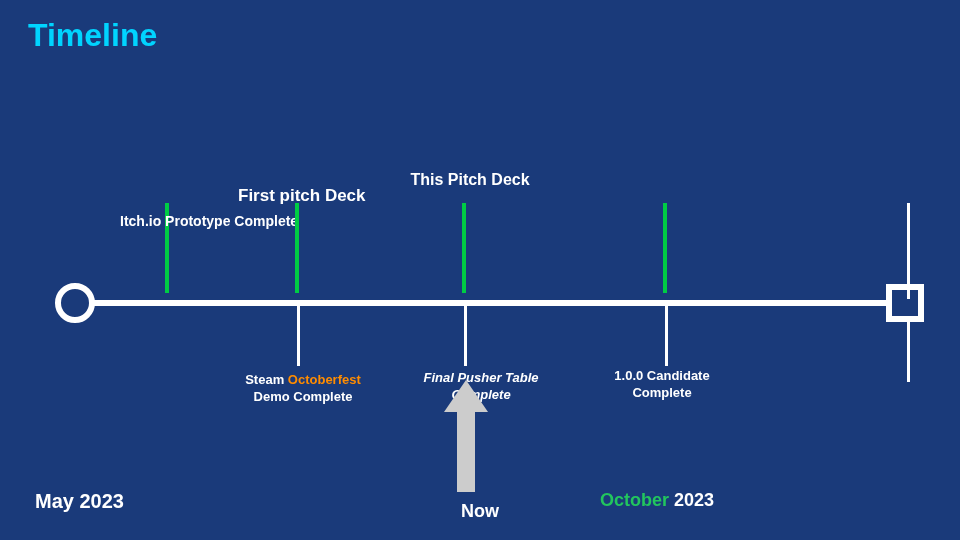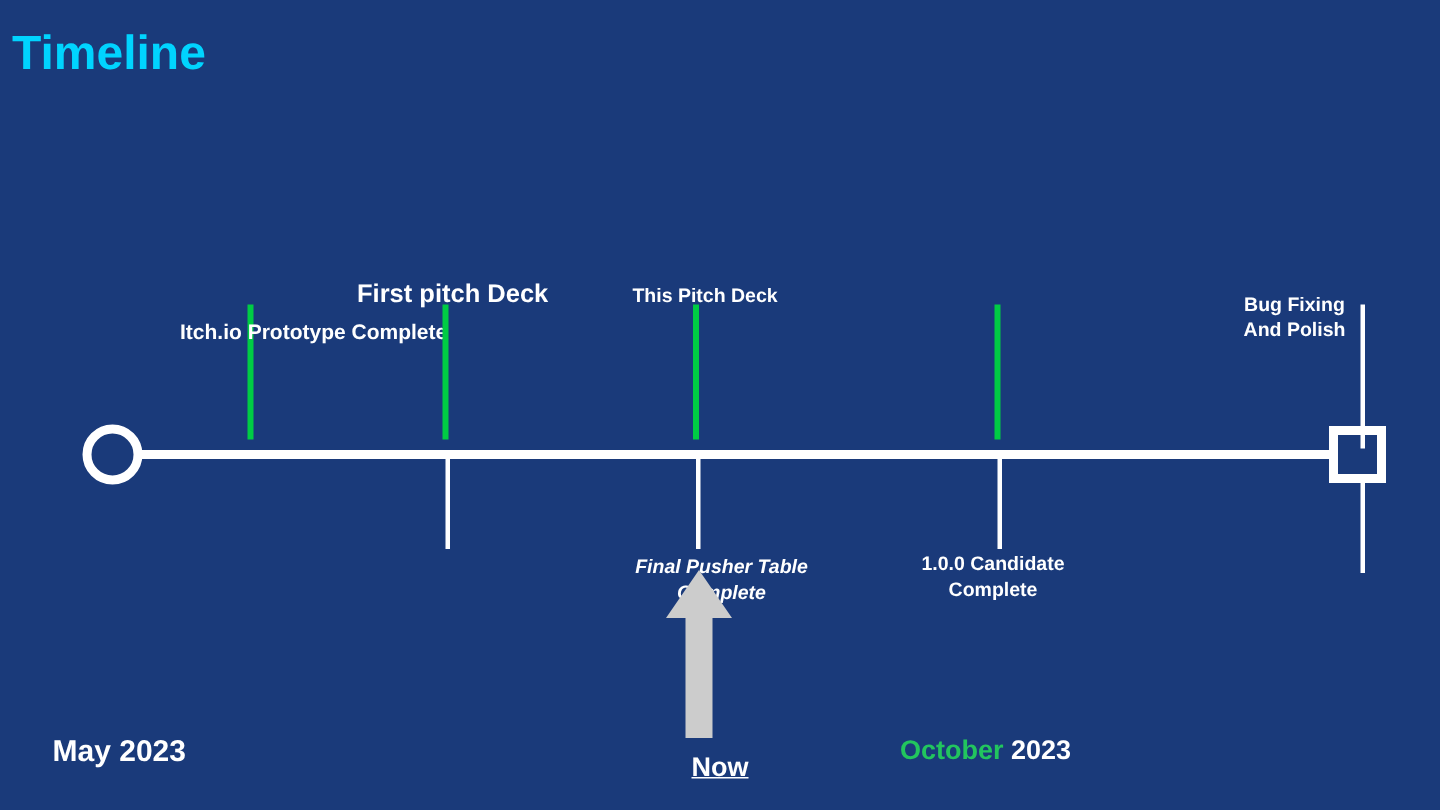--- a/index.html
+++ b/index.html
@@ -9,21 +9,21 @@
       background-color: #1a3a7a;
       font-family: 'Arial', sans-serif;
       overflow: hidden;
       position: relative;
     }
 
     
     .header {
       display: flex;
       align-items: flex-start;
-      padding: 18px 24px 0 8px;
+      padding: 18px 24px 0 28px;
       gap: 20px;
     }
     .title {
       font-size: 32px;
       font-weight: 900;
       color: #00d4ff;
       white-space: nowrap;
       line-height: 1.1;
     }
     .subtitle {
@@ -172,55 +172,55 @@
   </div>
 
   <div class="milestone" style="left: 295px; top: 103px;">
     <div class="tick-up" style="height: 90px;"></div>
   </div>
   <div class="label-above" style="left: 238px; top: 85px; width: 120px; font-size: 17px; font-weight: 700;">
     First pitch Deck
   </div>
 
   <div style="position:absolute; left: 297px; top: 206px; width: 3px; height: 60px; background: #ffffff;"></div>
+  <div class="label-below" style="left: 238px; top: 272px; width: 130px; font-size: 13px;">
+    Steam <span class="octoberfest-orange">Octoberfest</span><br>Demo Complete
+  </div>
 
   <div class="milestone" style="left: 462px; top: 103px;">
     <div class="tick-up" style="height: 90px;"></div>
   </div>
-  <div class="label-above" style="left: 410px; top: 89px; width: 120px; font-size: 13px; font-weight: 700;">
+  <div class="label-above" style="left: 410px; top: 70px; width: 120px; font-size: 16px; font-weight: 700;">
     This Pitch Deck
   </div>
 
   <div style="position:absolute; left: 464px; top: 206px; width: 3px; height: 60px; background: #ffffff;"></div>
   <div class="label-below" style="left: 416px; top: 270px; width: 130px; font-size: 13px; font-style: italic;">
     Final Pusher Table<br>Complete
   </div>
 
   <div class="now-arrow" style="position: absolute; left: 444px; top: 280px; align-items: center;">
     <div class="arrow-up" style="position: relative; top: 0;"></div>
     <div class="arrow-body"></div>
   </div>
-  <div class="label-below" style="left: 450px; top: 400px; font-size: 18px; font-weight: 700; color: #ffffff; text-align: center; width: 60px; text-decoration: underline;">Now</div>
+  <div class="label-below" style="left: 450px; top: 400px; font-size: 18px; font-weight: 700; color: #ffffff; text-align: center; width: 60px;">Now</div>
 
   <div class="milestone" style="left: 663px; top: 103px;">
     <div class="tick-up" style="height: 90px;"></div>
   </div>
 
   <div style="position:absolute; left: 665px; top: 206px; width: 3px; height: 60px; background: #ffffff;"></div>
   <div class="label-below" style="left: 597px; top: 268px; width: 130px; font-size: 13px;">
     1.0.0 Candidate<br>Complete
   </div>
 
   <div class="date-label" style="left: 600px; top: 390px; font-size: 18px;">
     <span class="date-orange">October</span> 2023
   </div>
 
-  <div class="label-above" style="left: 803px; top: 95px; width: 120px; font-size: 13px; font-weight: 700;">
-    Bug Fixing<br>And Polish
-  </div>
 
   <div style="position:absolute; right: 50px; top: 103px; width: 3px; height: 96px; background: #ffffff;"></div>
 
   <div style="position:absolute; right: 50px; top: 222px; width: 3px; height: 60px; background: #ffffff;"></div>
 
   <div class="date-label" style="left: 35px; top: 390px; font-size: 20px; font-weight: 900;">May 2023</div>
 
 </div>
 
 </body></html>

